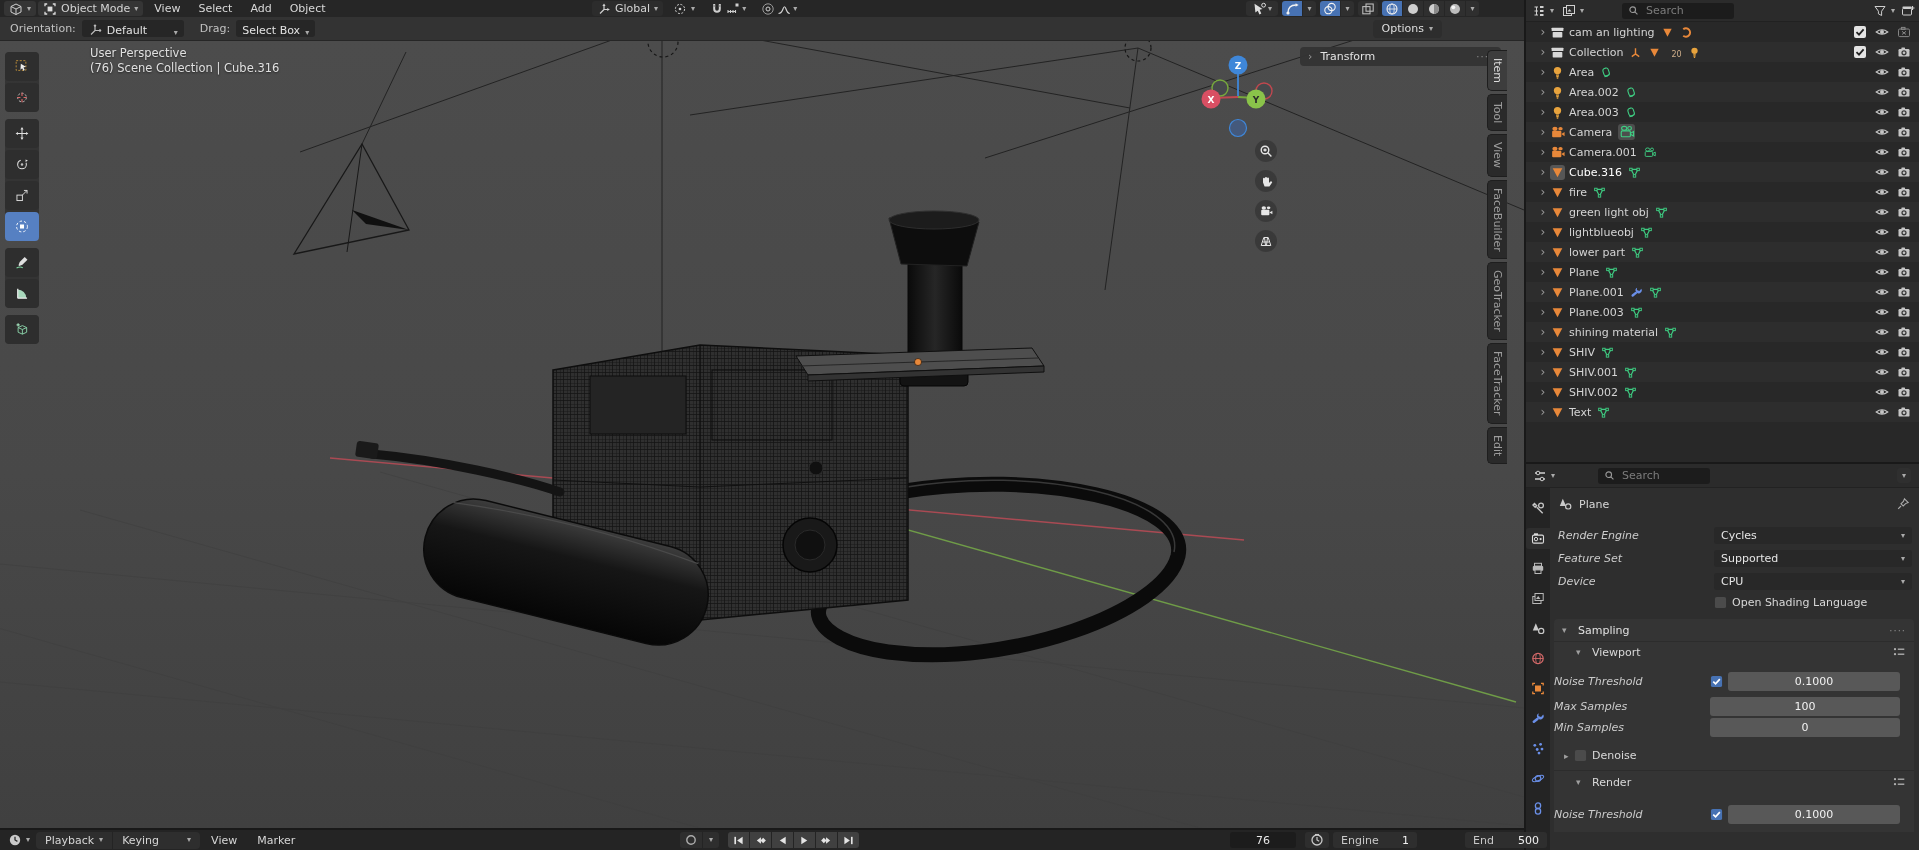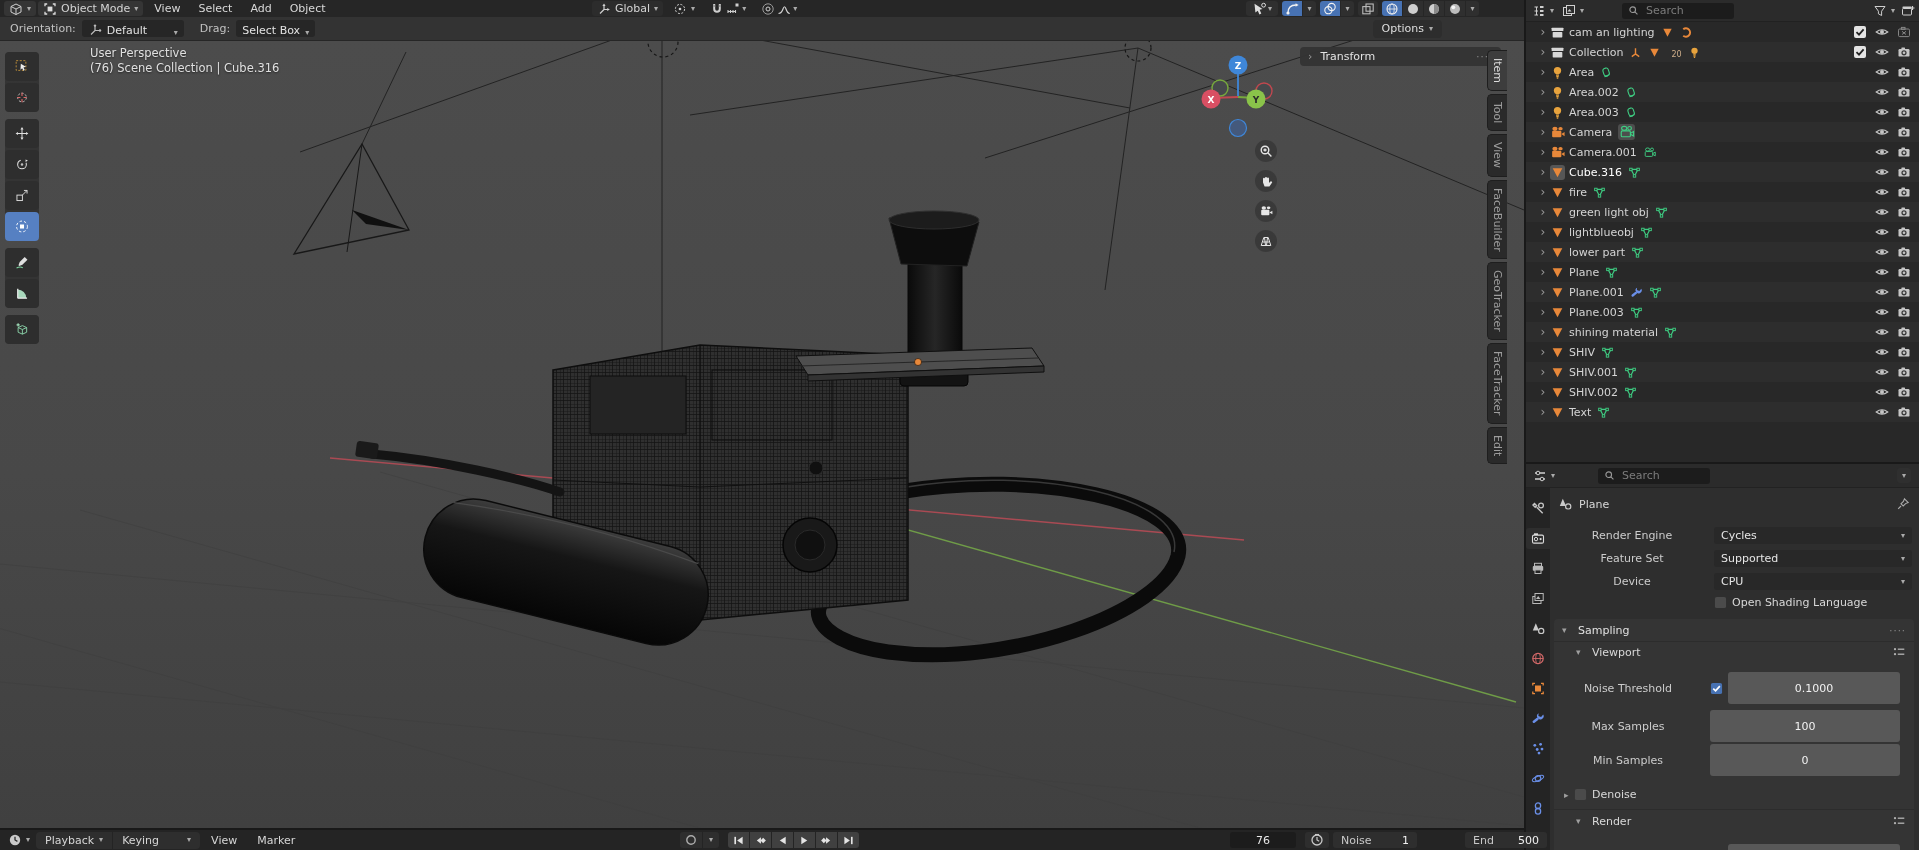--- a/index.html
+++ b/index.html
@@ -75,24 +75,24 @@
     border-left:2px solid #191919;border-top:2px solid #191919;box-sizing:border-box;overflow:hidden;}
   #pr-header{height:24px;display:flex;align-items:center;background:#2b2b2b;padding:0 5px;gap:5px;border-bottom:1px solid #222;box-sizing:border-box;}
   #pr-tabs{position:absolute;left:0;top:24px;bottom:0;width:24px;background:#242424;display:flex;flex-direction:column;align-items:center;padding-top:10px;gap:9px;box-sizing:border-box;}
   .pr-tab{width:24px;height:21px;display:flex;align-items:center;justify-content:center;}
   .pr-tab svg{width:15px;height:15px;}
   .pr-tab.active{background:#2e2e2e;border-radius:3px 0 0 3px;}
   #pr-content{position:absolute;left:24px;top:24px;right:0;bottom:0;padding:9px 5px 0 8px;box-sizing:border-box;}
   #breadcrumb{display:flex;align-items:center;gap:7px;color:#d8d8d8;}
   #breadcrumb .pin{margin-left:auto;margin-right:4px;}
   .prow{display:flex;align-items:center;margin-top:6px;}
-  .plabel{width:148px;text-align:center;color:#cccccc;flex:0 0 auto;padding-right:8px;}
+  .plabel{width:148px;text-align:left;color:#cccccc;flex:0 0 auto;padding-right:8px;font-style:italic;}
   .pselect{flex:1;display:flex;align-items:center;background:#282828;border-radius:3px;height:17px;padding:0 7px;color:#e5e5e5;margin-right:2px;}
   .pselect .chev{margin-left:auto;}
-  .pfield{flex:1;display:flex;align-items:center;justify-content:center;background:#585858;border-radius:3px;height:32px;color:#f2f2f2;margin-right:14px;}
+  .pfield{flex:1;display:flex;align-items:center;justify-content:center;background:#585858;border-radius:3px;height:19px;color:#f2f2f2;margin-right:14px;}
   .cb{width:13px;height:13px;margin-right:5px;flex:0 0 auto;}
   .panel{margin-top:10px;background:#343434;border-radius:4px 4px 0 0;margin-left:-4px;margin-right:0;}
   .panel-hdr{height:22px;display:flex;align-items:center;gap:6px;padding:0 8px;color:#e0e0e0;}
   .panel-hdr .dots{margin-left:auto;color:#8a8a8a;font-size:10px;letter-spacing:1px;}
   .sub-hdr{height:20px;display:flex;align-items:center;gap:6px;padding:0 8px 0 22px;color:#d8d8d8;border-top:1px solid #2c2c2c;}
   .sub-hdr .preset{margin-left:auto;}
   .tri{color:#9f9f9f;font-size:9px;width:10px;}
   .panel-body{padding:2px 0 8px 0;}
   
   #timeline{position:absolute;left:0;top:828px;width:1524px;height:22px;background:#242424;border-top:2px solid #191919;box-sizing:border-box;}
@@ -1668,21 +1668,21 @@
     <span id="clock-btn">
         <span class="ic">
           <svg viewBox="0 0 14 14" width="100%" height="100%">
             <circle cx="7" cy="7" r="5" fill="none" stroke="#c9c9c9" stroke-width="1.3"></circle>
             <path d="M7 4 V7 L9.2 8.2" stroke="#c9c9c9" stroke-width="1.2" fill="none"></path>
             <path d="M5 1.6 h4" stroke="#c9c9c9" stroke-width="1.3"></path>
           </svg>
         </span>
       </span>
     <span class="range-field" id="start-field">
-      <span class="rl">Noise</span>
+      <span class="rl">Engine</span>
       <span class="rv">1</span>
     </span>
     <span class="range-field" id="end-field">
       <span class="rl">End</span>
       <span class="rv">500</span>
     </span>
   </div>
 </div>
 
 </body></html>

